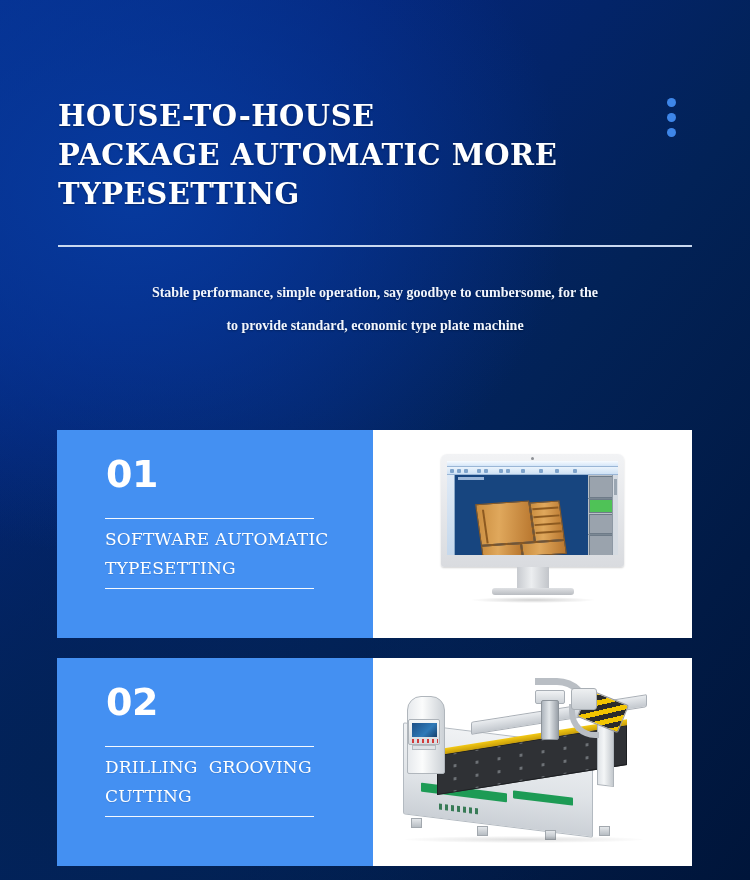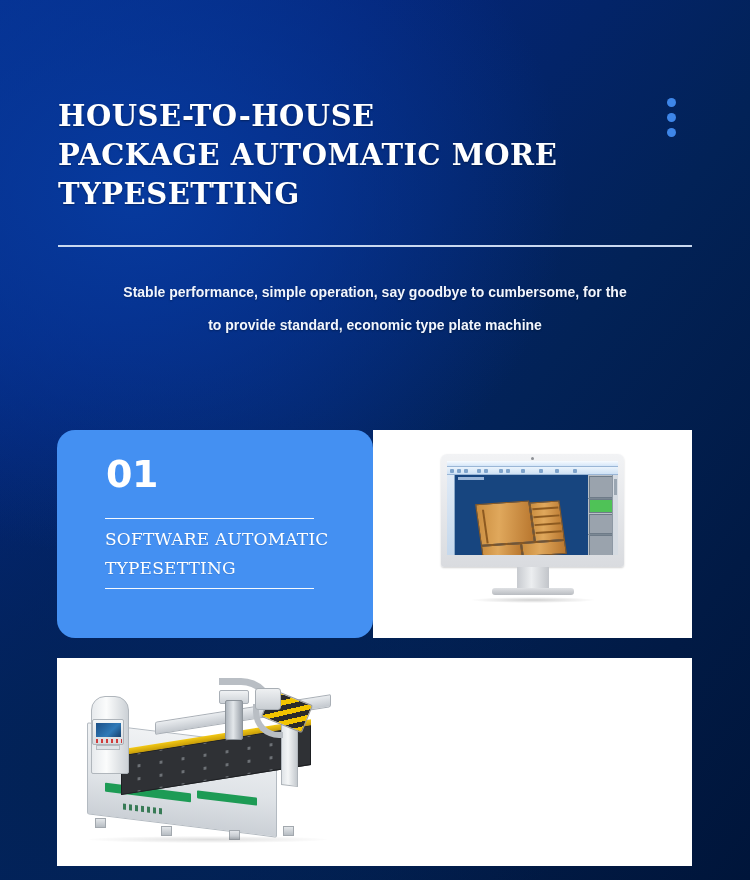--- a/index.html
+++ b/index.html
@@ -72,21 +72,21 @@
     background: #c9d8ef;
   }
 
   #subtitle {
     position: absolute;
     left: 58px;
     top: 276px;
     width: 634px;
     text-align: center;
     color: #f2f6fd;
-    font-family: Liberation Sans, sans-serif;
+    font-family: Liberation Serif, serif;
     font-weight: bold;
     font-size: 14px;
     line-height: 33px;
     text-shadow: 0 1px 2px rgba(0,0,0,0.3);
   }
   #subtitle .sub-line { display: block; white-space: nowrap; }
 
   
   .card {
     position: absolute;
@@ -96,21 +96,20 @@
     display: flex;
   }
   #card-0 { top: 430px; }
   #card-1 { top: 658px; }
 
   .card-left {
     width: 316px;
     background: #4490f2;
     position: relative;
     flex: none;
-    border-radius: 18px;
   }
   .card-right {
     flex: 1;
     background: #ffffff;
     position: relative;
     overflow: hidden;
   }
 
   .card-number {
     position: absolute;
@@ -601,20 +600,29 @@
           </div>
         </div>
         <div class="mon-stand-neck"></div>
         <div class="mon-stand-base"></div>
         <div class="mon-shadow"></div>
       </div>
     </div>
   </div>
 
   <div class="card" id="card-1">
+    <div class="card-left">
+      <div class="card-number">02</div>
+      <div class="card-title-wrap">
+        <div class="rule"></div>
+        <div class="card-title">DRILLING  GROOVING
+CUTTING</div>
+        <div class="rule"></div>
+      </div>
+    </div>
 
     <div class="card-right">
       <div class="cnc-stage">
         <div class="cnc">
           <i class="pc-base"></i>
           <i class="pc-green-strip"></i>
           <i class="pc-green-strip2"></i>
           <i class="pc-logo"></i>
 
           <i class="pc-foot" style="left:26px;  top:140px;"></i>

